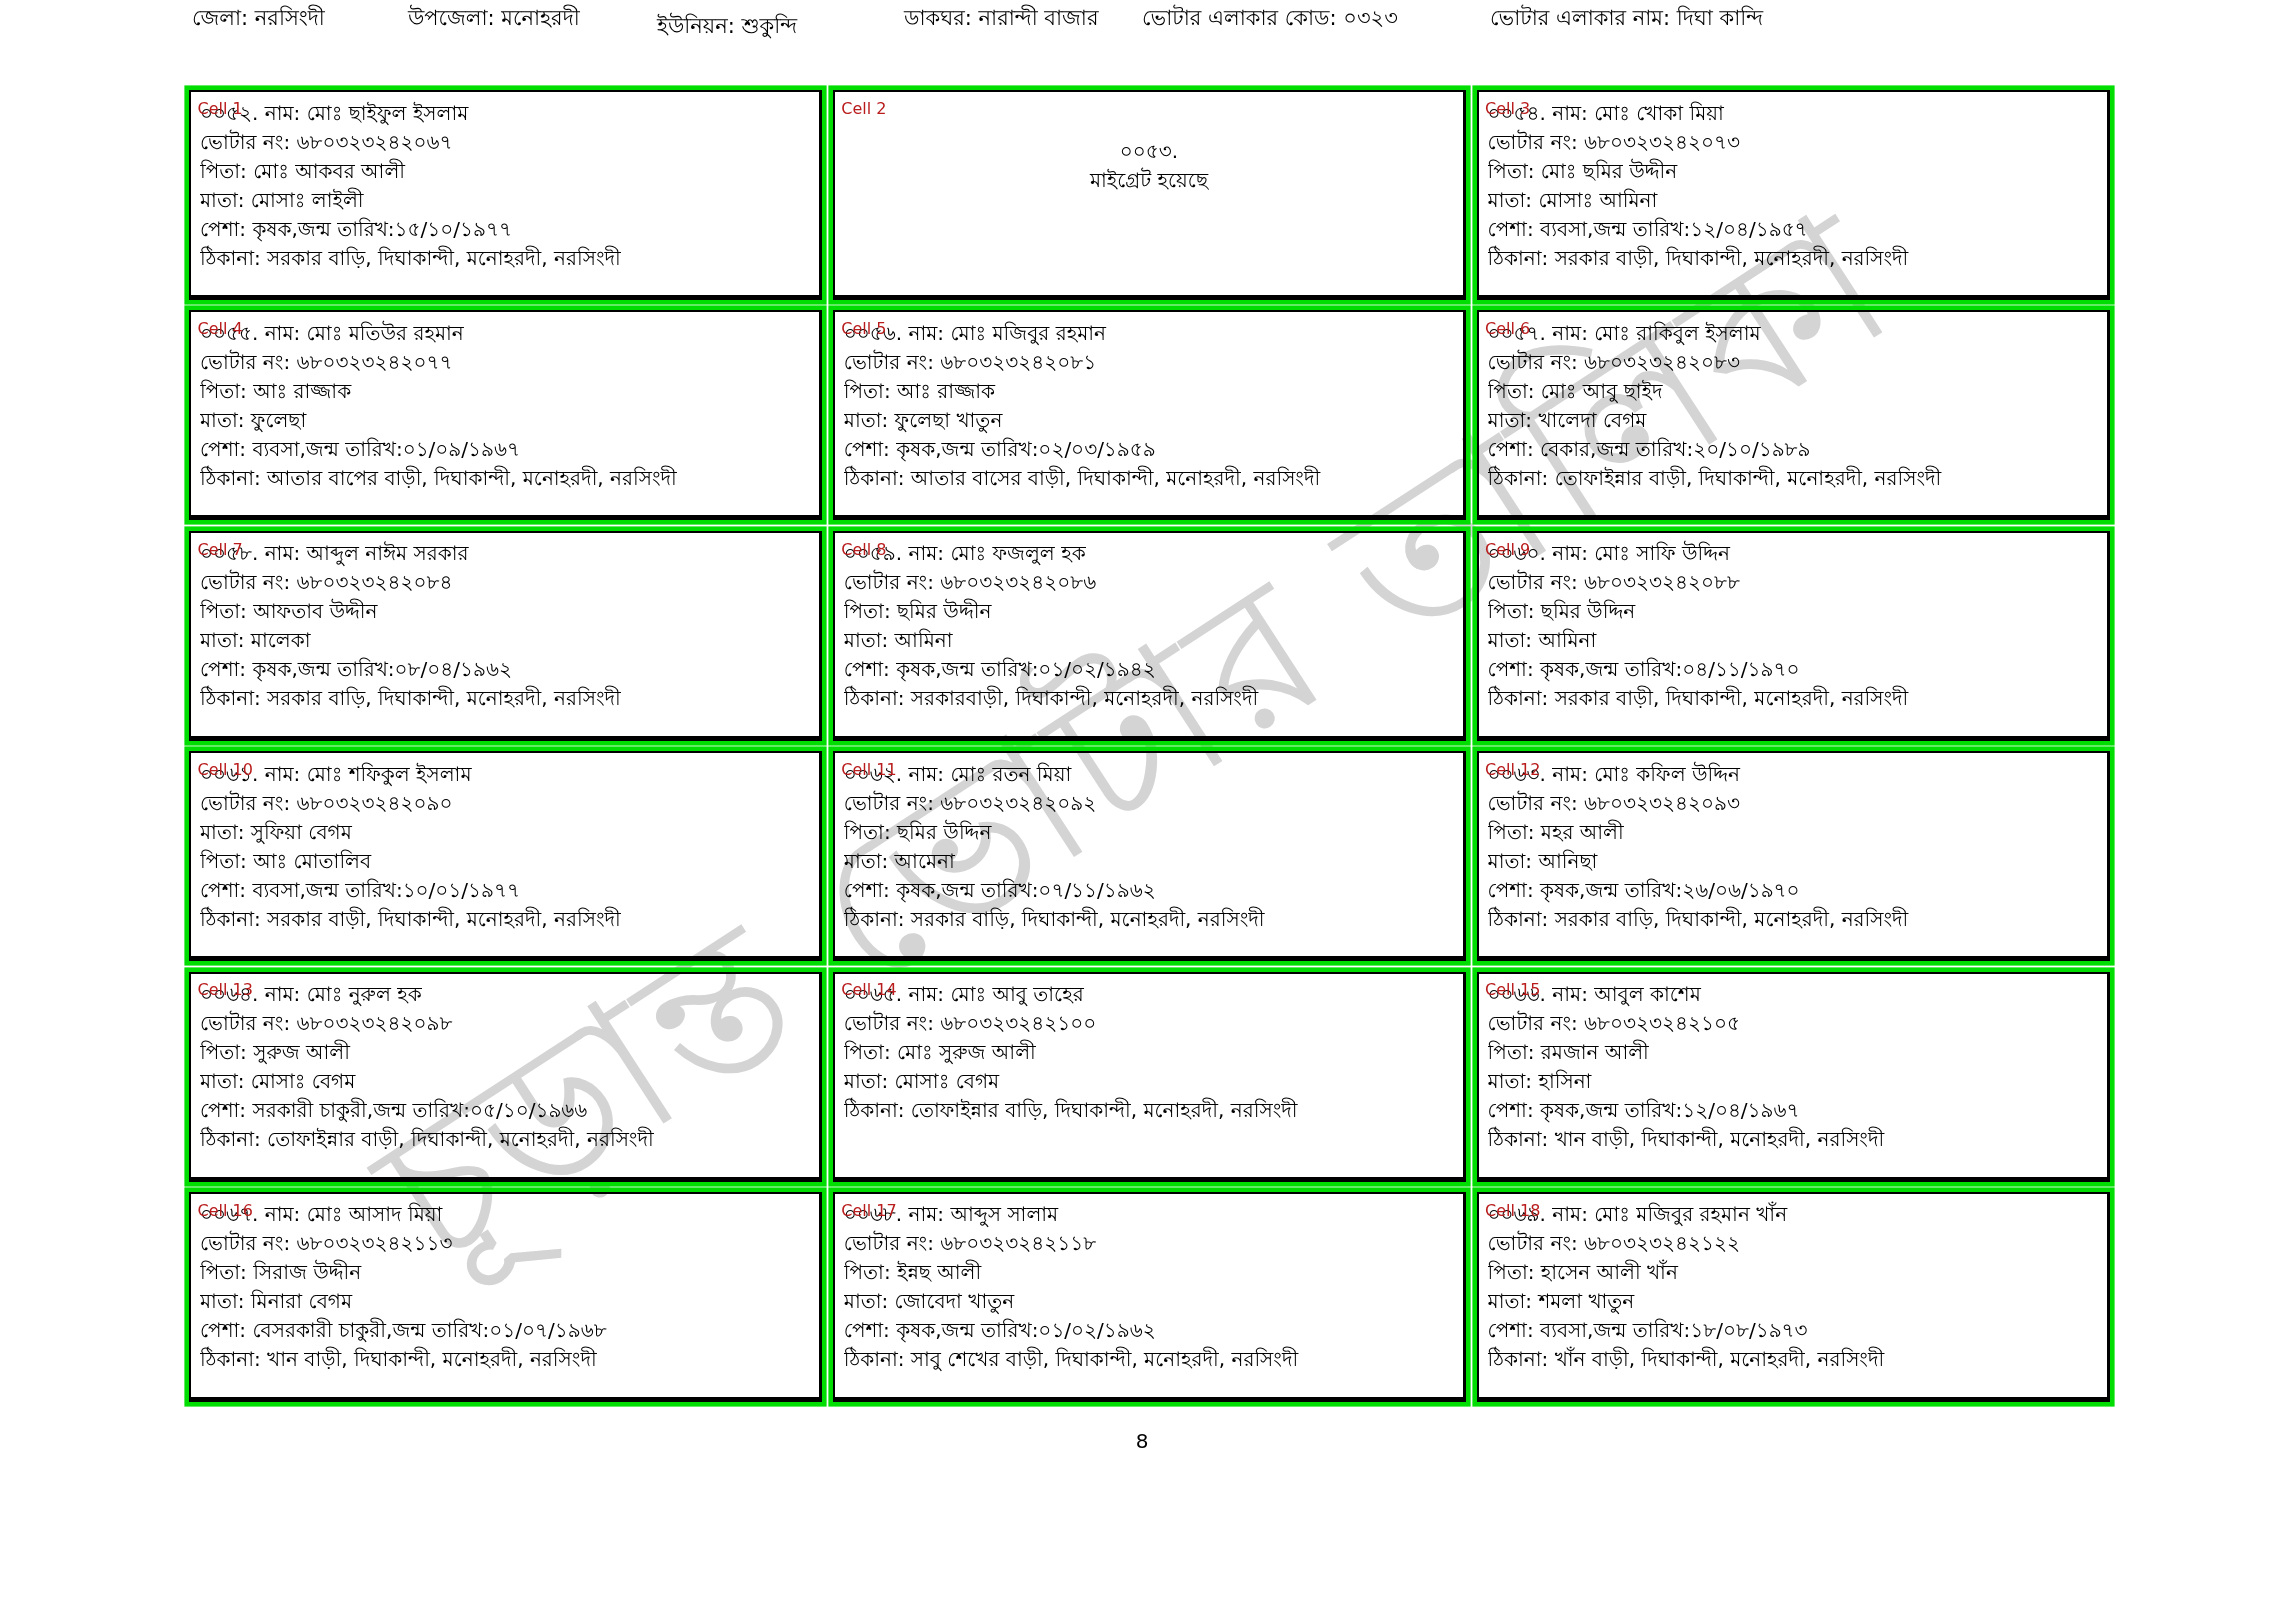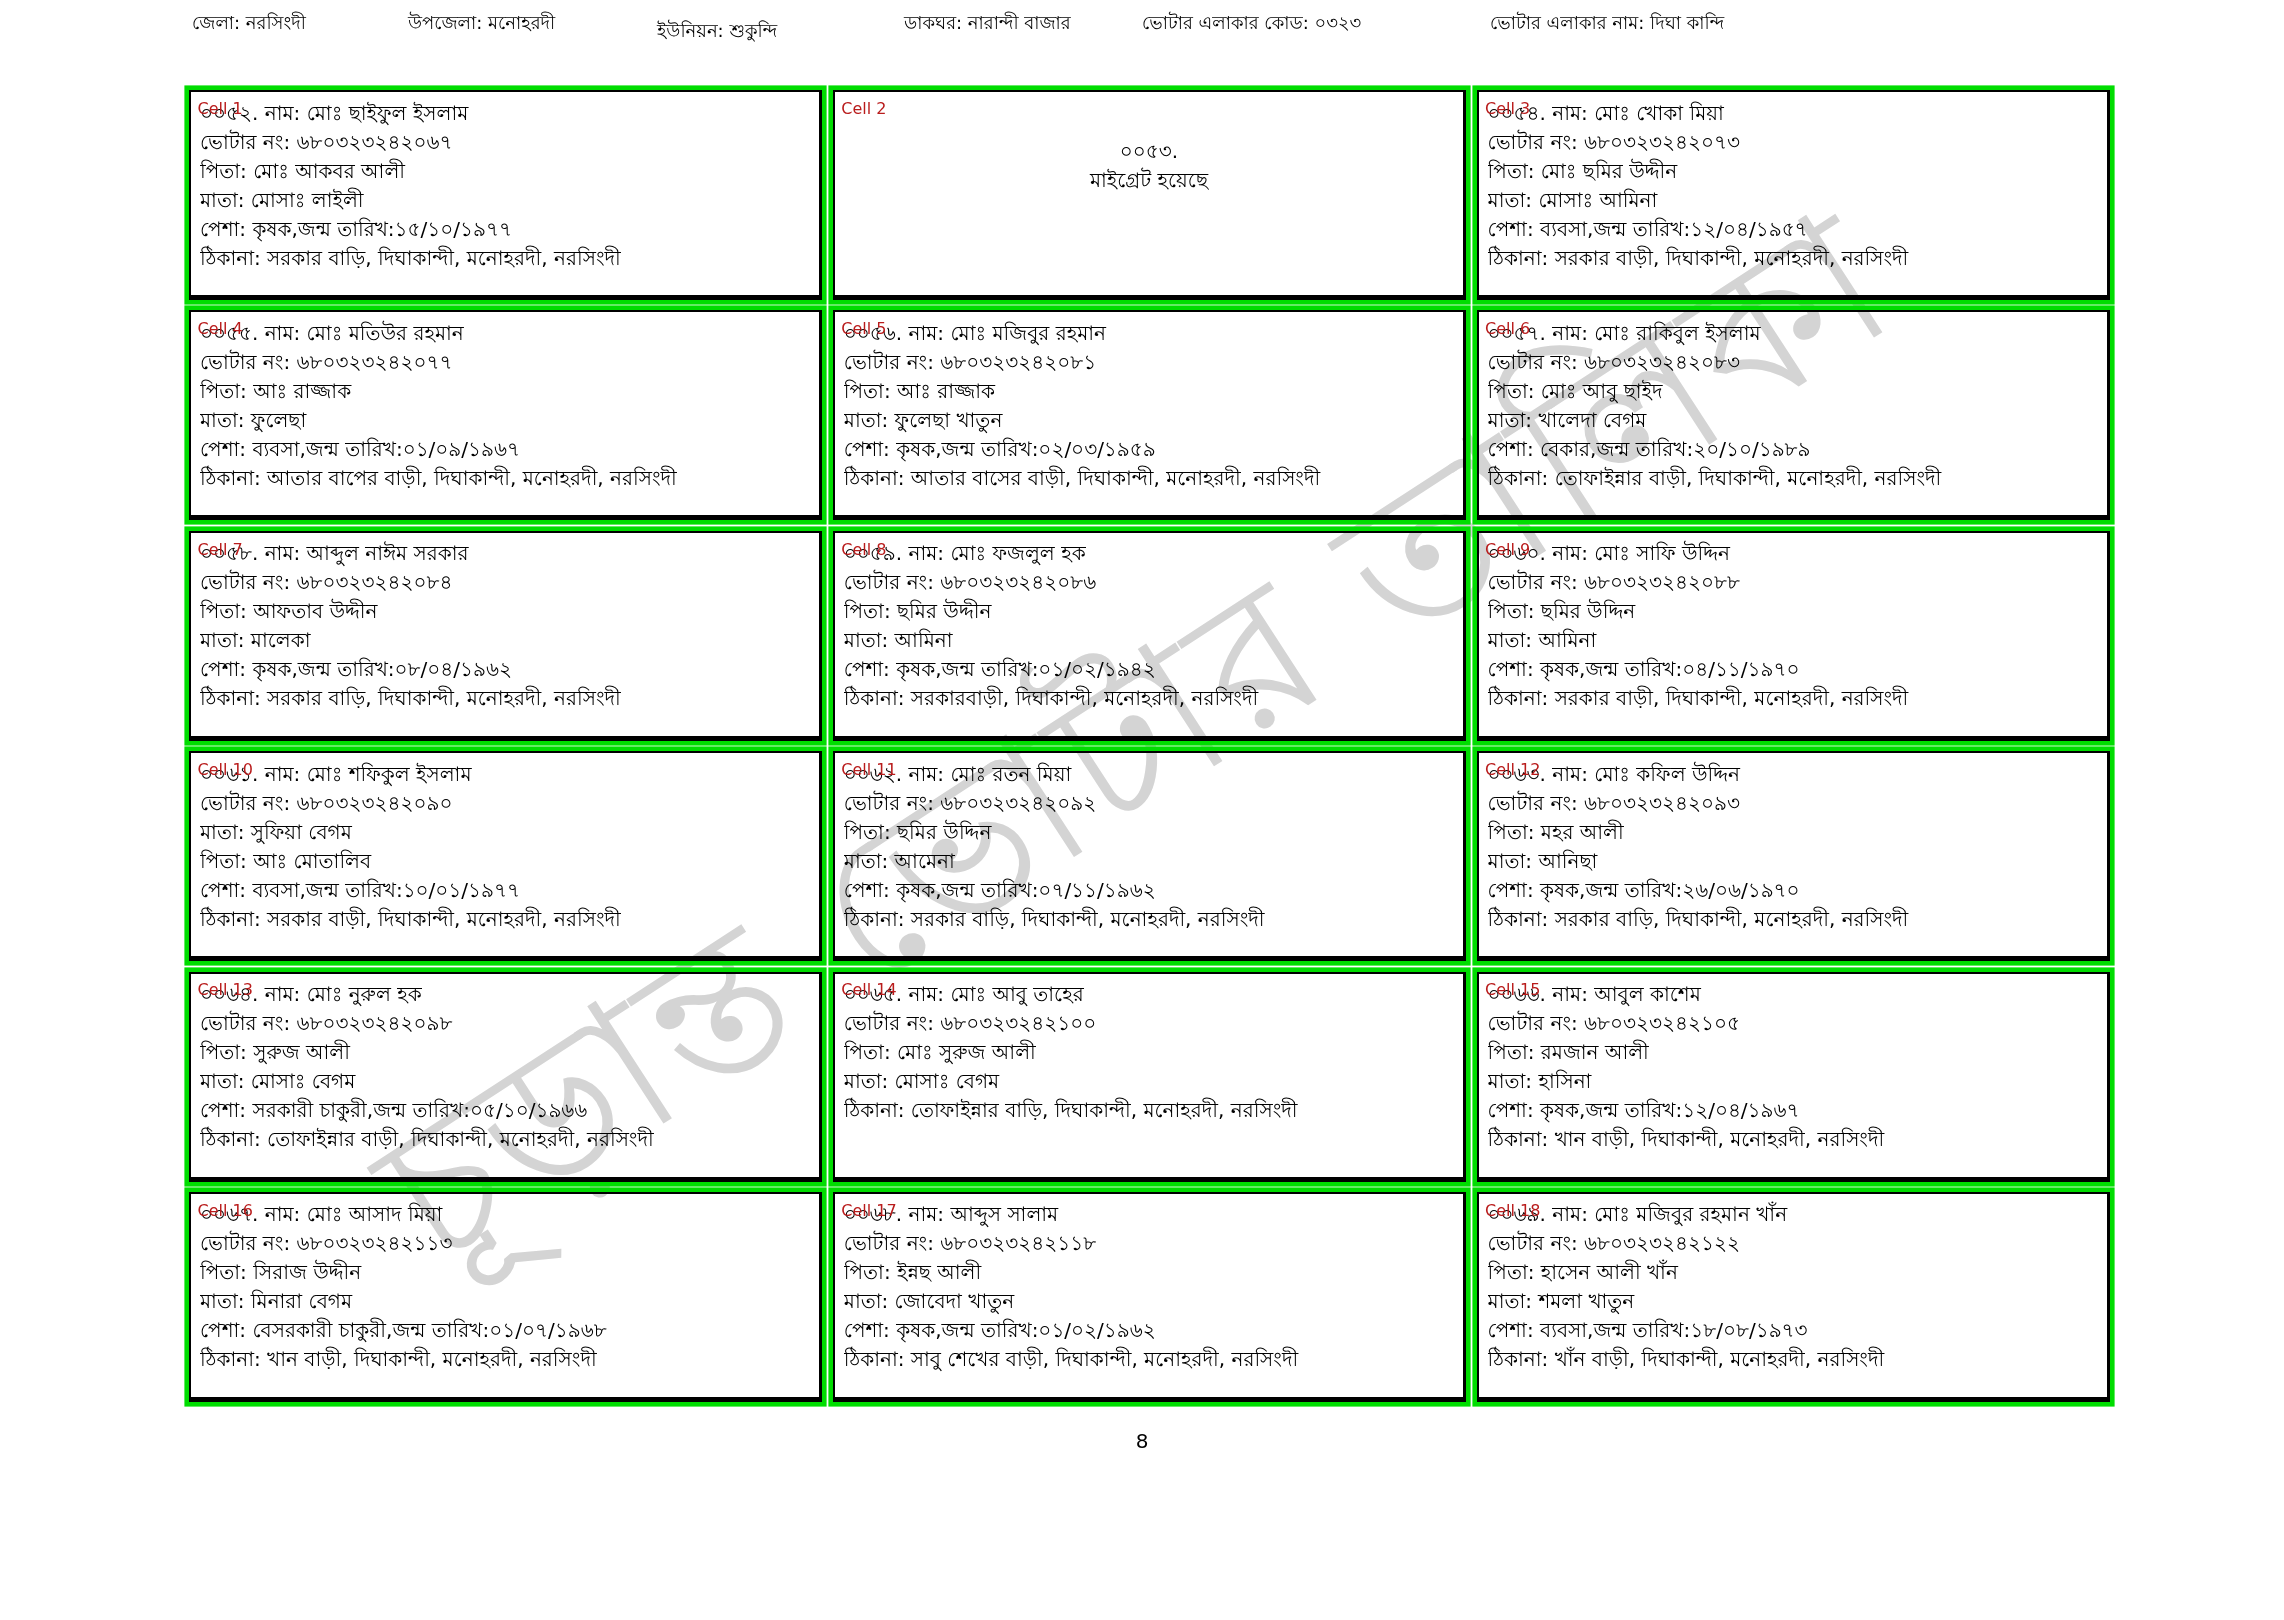--- a/index.html
+++ b/index.html
@@ -5,21 +5,21 @@
   * { margin:0; padding:0; box-sizing:border-box; }
   html,body { width:2284px; height:1620px; }
   body {
     position:relative;
     background:#ffffff;
     font-family:"DejaVu Sans","Liberation Sans",sans-serif;
     color:#000;
     overflow:hidden;
   }
   
-  .header-bar { position:absolute; top:9px; left:0; width:100%; height:31px; font-size:18px; }
+  .header-bar { position:absolute; top:2px; left:0; width:100%; height:31px; font-size:21px; }
   .header-item { position:absolute; top:0; white-space:nowrap; }
   .h1 { left:192px; }
   .h2 { left:408px; }
   .h3 { left:657px;margin-top:8px; }
   .h4 { left:904px; }
   .h5 { left:1142px;text-align:right; }
   .h6 { left:1490px; }
 
   
   .watermark {

